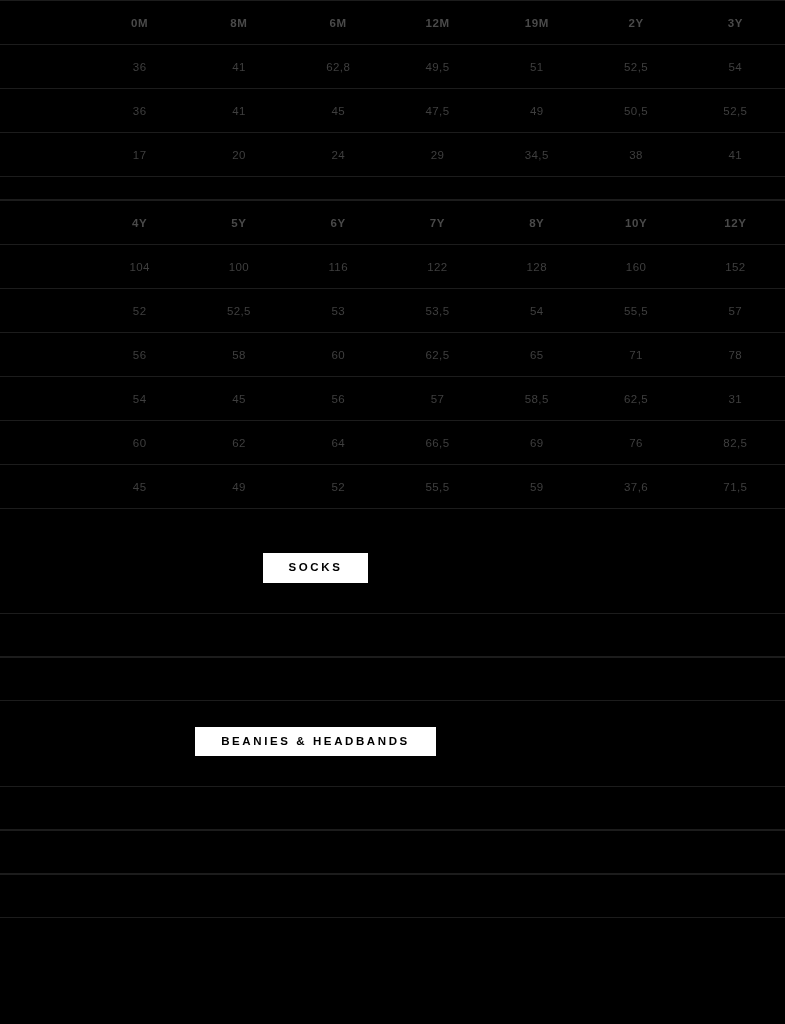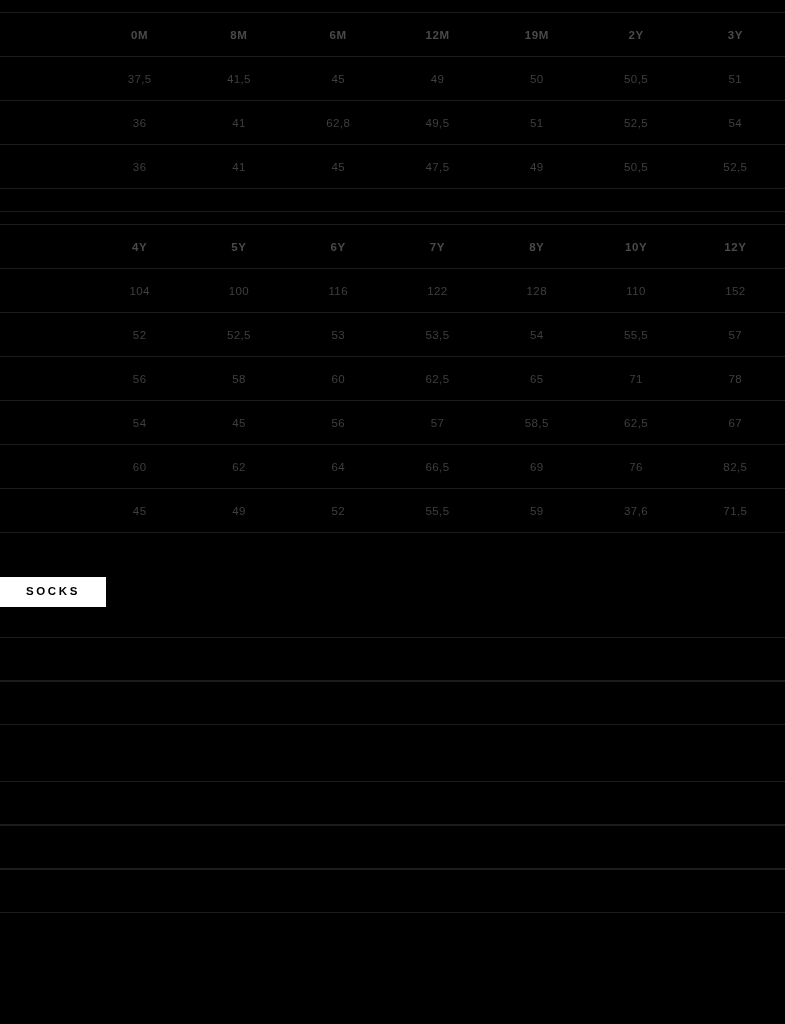--- a/index.html
+++ b/index.html
@@ -19,21 +19,20 @@
     height: 1024px;
     position: relative;
     background: #000000;
   }
 
   
   .size-table {
     width: 785px;
     border-collapse: collapse;
     table-layout: fixed;
-    margin-top: 12px;
   }
   .size-table td, .size-table th {
     border-top: 1px solid #1c1c1c;
     border-bottom: 1px solid #1c1c1c;
     height: 43px;
     text-align: center;
     font-weight: normal;
     padding: 0;
   }
   .size-table th {
@@ -53,20 +52,21 @@
   .spacer-row td {
     height: 22px;
     border-top: 1px solid #1c1c1c;
     border-bottom: 1px solid #1c1c1c;
   }
 
   
   .banner-wrap {
     width: 631px;
     display: flex;
+    justify-content: center;
     align-items: center;
   }
   .banner {
     background: #ffffff;
     color: #000000;
     font-size: 11.5px;
     letter-spacing: 2.6px;
     font-weight: bold;
     padding: 9px 26px;
     text-align: center;
@@ -101,47 +101,47 @@
         <th>6M</th>
         <th>12M</th>
         <th>19M</th>
         <th>2Y</th>
         <th>3Y</th>
       </tr>
     </thead>
     <tbody>
       <tr>
         <td class="col-label"></td>
-        <td>37,5</td>
-        <td>41,5</td>
-        <td>45</td>
-        <td>49</td>
-        <td>50</td>
-        <td>50,5</td>
-        <td>51</td>
-      </tr>
-      <tr>
-        <td class="col-label"></td>
         <td>36</td>
         <td>41</td>
         <td>62,8</td>
         <td>49,5</td>
         <td>51</td>
         <td>52,5</td>
         <td>54</td>
       </tr>
       <tr>
         <td class="col-label"></td>
         <td>36</td>
         <td>41</td>
         <td>45</td>
         <td>47,5</td>
         <td>49</td>
         <td>50,5</td>
         <td>52,5</td>
+      </tr>
+      <tr>
+        <td class="col-label"></td>
+        <td>17</td>
+        <td>20</td>
+        <td>24</td>
+        <td>29</td>
+        <td>34,5</td>
+        <td>38</td>
+        <td>41</td>
       </tr>
       <tr class="spacer-row">
         <td colspan="8"></td>
       </tr>
     </tbody>
   </table>
 
   <table class="size-table">
     <thead>
       <tr>
@@ -156,21 +156,21 @@
       </tr>
     </thead>
     <tbody>
       <tr>
         <td class="col-label"></td>
         <td>104</td>
         <td>100</td>
         <td>116</td>
         <td>122</td>
         <td>128</td>
-        <td>110</td>
+        <td>160</td>
         <td>152</td>
       </tr>
       <tr>
         <td class="col-label"></td>
         <td>52</td>
         <td>52,5</td>
         <td>53</td>
         <td>53,5</td>
         <td>54</td>
         <td>55,5</td>
@@ -187,21 +187,21 @@
         <td>78</td>
       </tr>
       <tr>
         <td class="col-label"></td>
         <td>54</td>
         <td>45</td>
         <td>56</td>
         <td>57</td>
         <td>58,5</td>
         <td>62,5</td>
-        <td>67</td>
+        <td>31</td>
       </tr>
       <tr>
         <td class="col-label"></td>
         <td>60</td>
         <td>62</td>
         <td>64</td>
         <td>66,5</td>
         <td>69</td>
         <td>76</td>
         <td>82,5</td>
@@ -223,20 +223,23 @@
   <div class="banner-wrap">
     <div class="banner">SOCKS</div>
   </div>
   <div class="pad-30"></div>
   <div class="rule-block">
     <div class="rule-row"></div>
     <div class="rule-row"></div>
   </div>
 
   <div class="pad-26"></div>
+  <div class="banner-wrap">
+    <div class="banner">BEANIES &amp; HEADBANDS</div>
+  </div>
   <div class="pad-30"></div>
   <div class="rule-block">
     <div class="rule-row"></div>
     <div class="rule-row"></div>
     <div class="rule-row"></div>
   </div>
 
 </div>
 
 </body></html>

